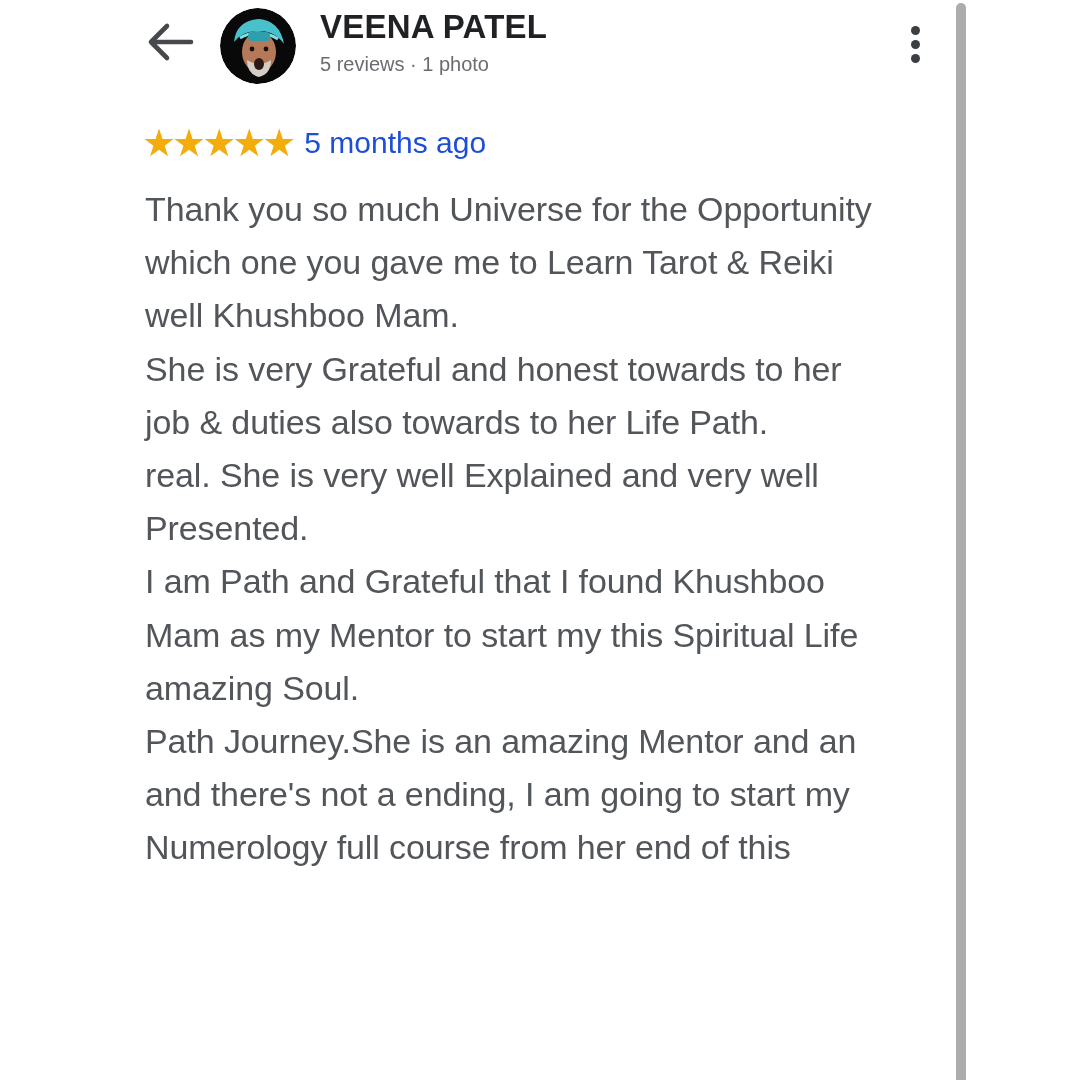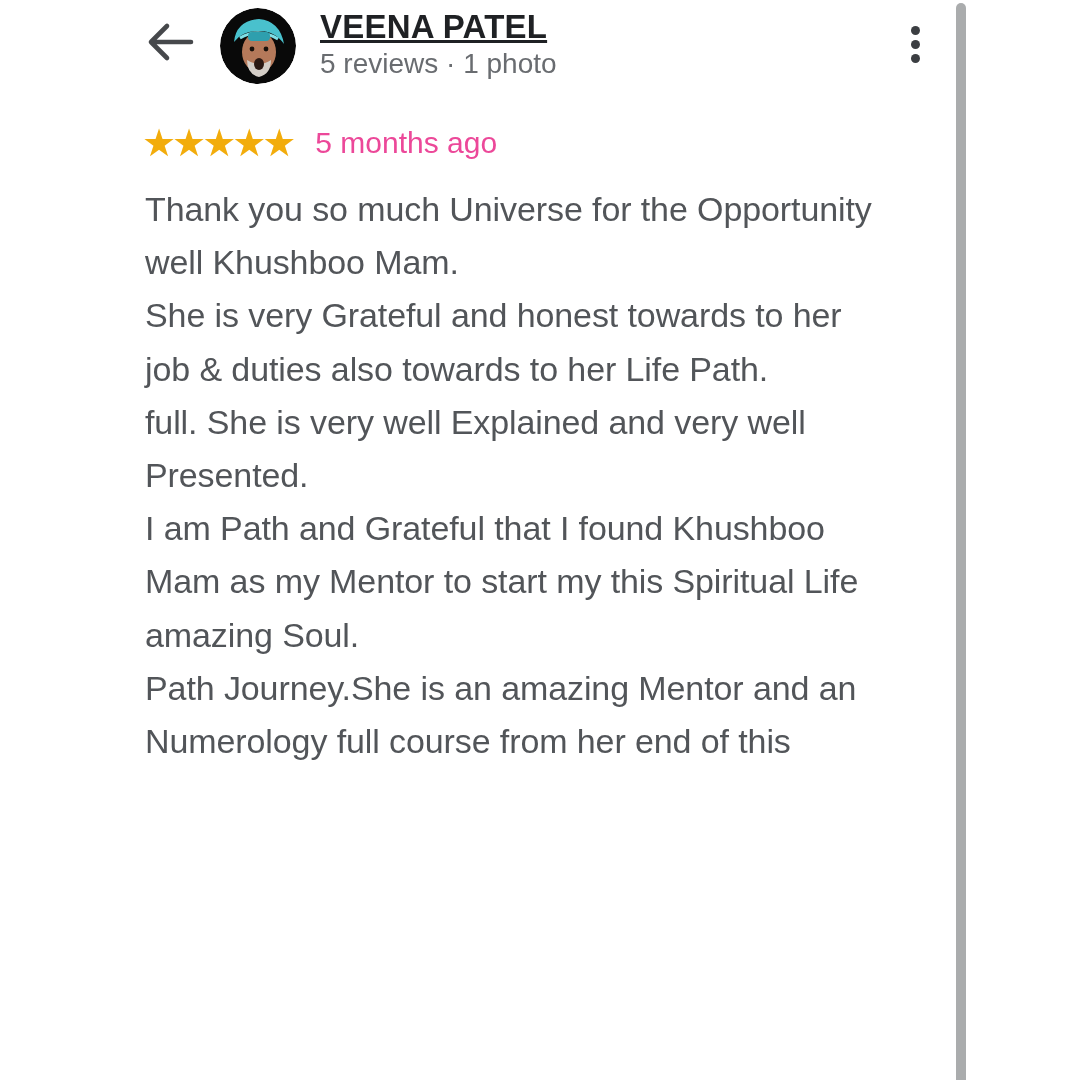--- a/index.html
+++ b/index.html
@@ -32,24 +32,23 @@
     position: absolute;
     left: 320px; top: 8px;
   }
   .user-name {
     font-size: 33px;
     font-weight: bold;
     color: #1f2124;
     letter-spacing: 0.2px;
     line-height: 38px;
     white-space: nowrap;
-    text-decoration: underline;
   }
   .user-stats {
-    font-size: 28px;
+    font-size: 20px;
     color: #696c70;
     line-height: 32px;
     margin-top: 2px;
     white-space: nowrap;
   }
   .overflow-btn {
     position: absolute;
     left: 893px; top: 16px;
     width: 44px; height: 56px;
     background: none; border: none;
@@ -83,22 +82,22 @@
   .stars {
     font-family: "DejaVu Sans", sans-serif;
     font-size: 38px;
     line-height: 46px;
     letter-spacing: -4px;
     padding-right: 4px;
     white-space: nowrap;
   }
   .review-age {
     font-size: 30px;
-    color: #ec4899;
-    margin-left: 19px;
+    color: #1d4ed8;
+    margin-left: 8px;
     white-space: nowrap;
   }
 
   
   .review-text {
     position: absolute;
     left: 145px; top: 183px;
     width: 830px;
     font-size: 34px;
     line-height: 53.2px;
@@ -149,25 +148,27 @@
 
   <div class="scrollbar-thumb"></div>
 
   <div class="rating-row">
     <span class="stars" style="color: rgb(242, 172, 12);">★★★★★</span>
     <span class="review-age">5 months ago</span>
   </div>
 
   <div class="review-text">
       <div class="review-line">Thank you so much Universe for the Opportunity</div>
+      <div class="review-line">which one you gave me to Learn Tarot &amp; Reiki</div>
       <div class="review-line">well Khushboo Mam.</div>
       <div class="review-line">She is very Grateful and honest towards to her</div>
       <div class="review-line">job &amp; duties also towards to her Life Path.</div>
-      <div class="review-line">full. She is very well Explained and very well</div>
+      <div class="review-line">real. She is very well Explained and very well</div>
       <div class="review-line">Presented.</div>
       <div class="review-line">I am Path and Grateful that I found Khushboo</div>
       <div class="review-line">Mam as my Mentor to start my this Spiritual Life</div>
       <div class="review-line">amazing Soul.</div>
       <div class="review-line">Path Journey.She is an amazing Mentor and an</div>
+      <div class="review-line">and there's not a ending, I am going to start my</div>
       <div class="review-line">Numerology full course from her end of this</div>
     </div>
 
 </div>
 
 </body></html>

